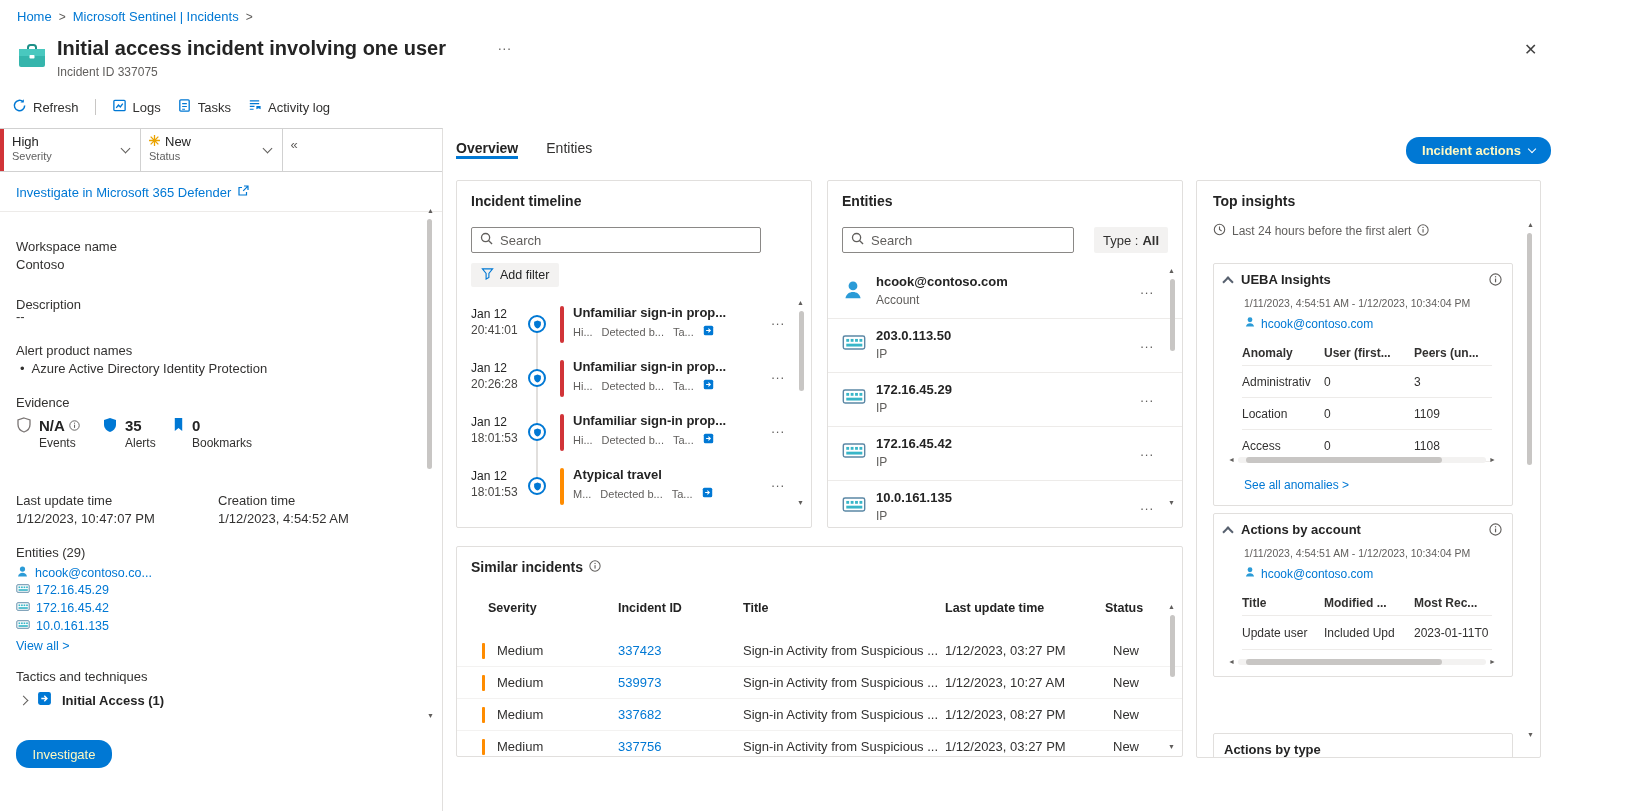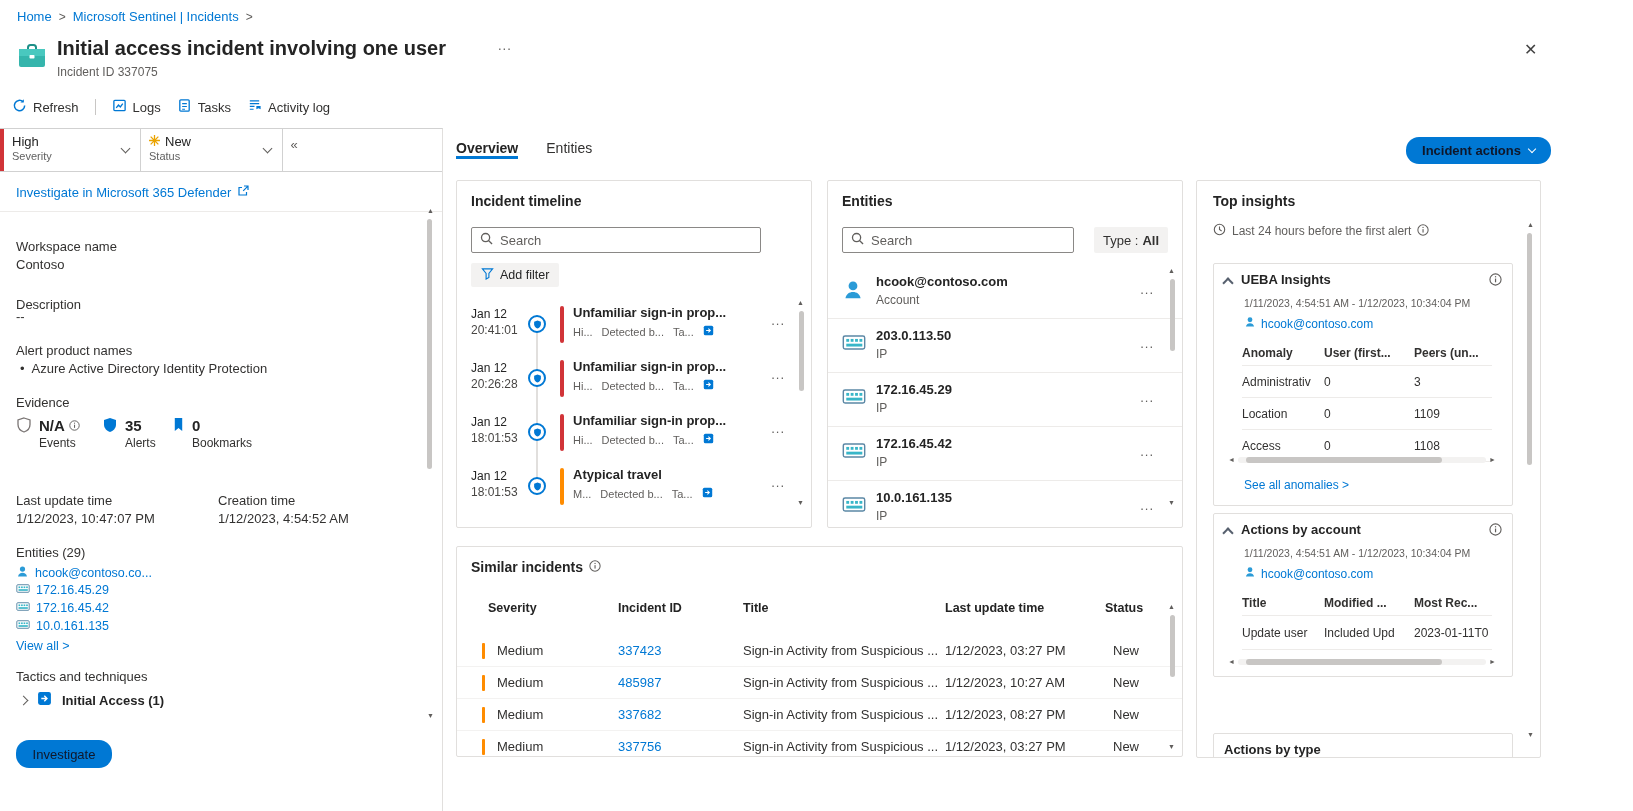--- a/index.html
+++ b/index.html
@@ -43,21 +43,21 @@
   .defender-link{position:absolute;left:16px;top:56px;display:flex;gap:6px;font-size:13px}
   .panel-sep{position:absolute;left:0;top:82px;width:442px;border-top:1px solid #edebe9}
   .fld-label{position:absolute;left:16px;font-size:13px;color:#323130}
   .fld-value{position:absolute;left:16px;font-size:13px;color:#323130}
   .bullet-row{position:absolute;left:20px;display:flex;gap:7px;font-size:13px;color:#323130}
   .ev-stat{position:absolute;display:flex;gap:7px;align-items:flex-start}
   .ev-num{font-size:15px;font-weight:700;color:#242424;display:flex;align-items:center;gap:4px}
   .ev-lab{font-size:12px;color:#323130;margin-top:2px}
   .ent-link{position:absolute;left:16px;display:flex;align-items:center;gap:6px;font-size:12.5px}
   .tac-row{position:absolute;left:20px;display:flex;align-items:center;gap:10px;font-size:13px;color:#242424;font-weight:700}
-  .btn-primary{position:absolute;background:#0078d4;color:#0f172a;border:none;border-radius:13px;font-size:13px;font-family:inherit;cursor:pointer}
+  .btn-primary{position:absolute;background:#0078d4;color:#fef9c3;border:none;border-radius:13px;font-size:13px;font-family:inherit;cursor:pointer}
   .investigate-btn{left:16px;top:611px;width:96px;height:28px}
 
   
   .sb-thumb{position:absolute;background:#c8c6c4;border-radius:3px}
   .sb-arrow{position:absolute;color:#605e5c;font-size:7px;line-height:1;cursor:pointer}
 
   
   .tabs{position:absolute;left:456px;top:140px;display:flex;gap:28px}
   .tab{font-size:14px;color:#323130;cursor:pointer}
   .tab.active{font-weight:700;color:#242424;border-bottom:3px solid #0078d4}
@@ -99,21 +99,21 @@
   .si-head{position:absolute;top:54px;left:0;width:100%;font-size:12.5px;font-weight:700;color:#242424}
   .si-head span{position:absolute;white-space:nowrap}
   .si-row{position:absolute;left:0;width:100%;height:32px;border-bottom:1px solid #f3f2f1;font-size:13px;cursor:pointer}
   .si-row span,.si-row a{position:absolute;top:8px;white-space:nowrap}
   .si-bar{left:25px;top:8px!important;width:3px;height:16px;background:#ff8c00;border-radius:1px}
   .c-sev{left:40px}.c-id{left:161px}.c-title{left:286px}.c-time{left:488px}.c-status{left:656px}
 
   
   .ins-sub{position:absolute;left:16px;top:42px;display:flex;align-items:center;gap:6px;font-size:12px;color:#605e5c;white-space:nowrap}
   .mini-card{position:absolute;left:16px;width:300px;background:#fff;border:1px solid #e1dfdd;border-radius:2px}
-  .mc-head{position:absolute;left:10px;top:8px;display:flex;align-items:flex-end;gap:9px;font-size:13px;font-weight:700;color:#242424;cursor:pointer}
+  .mc-head{position:absolute;left:10px;top:8px;display:flex;align-items:center;gap:9px;font-size:13px;font-weight:700;color:#242424;cursor:pointer}
   .mc-info{position:absolute;right:10px;top:9px}
   .mc-range{position:absolute;left:30px;top:33px;font-size:10.5px;color:#605e5c;white-space:nowrap}
   .mc-account{position:absolute;left:30px;top:52px;display:flex;align-items:center;gap:5px;font-size:12px}
   .mt{position:absolute;left:28px;width:250px;font-size:12px;color:#323130}
   .mt-row{display:flex;align-items:center;height:32px;border-bottom:1px solid #edebe9}
   .mt-row.mt-h{height:26px;font-weight:700}
   .mt-c1{width:82px;white-space:nowrap;overflow:hidden}
   .mt-c2{width:90px;white-space:nowrap;overflow:hidden}
   .mt-c3{width:78px;white-space:nowrap;overflow:hidden}
   .hscroll{position:absolute;display:flex;align-items:center;gap:3px}
@@ -563,21 +563,21 @@
       <span class="si-bar"></span>
       <span class="c-sev">Medium</span>
       <a class="c-id link">337423</a>
       <span class="c-title">Sign-in Activity from Suspicious ...</span>
       <span class="c-time">1/12/2023, 03:27 PM</span>
       <span class="c-status">New</span>
     </div>
     <div class="si-row" style="top:120px">
       <span class="si-bar"></span>
       <span class="c-sev">Medium</span>
-      <a class="c-id link">485987</a>
+      <a class="c-id link">539973</a>
       <span class="c-title">Sign-in Activity from Suspicious ...</span>
       <span class="c-time">1/12/2023, 10:27 AM</span>
       <span class="c-status">New</span>
     </div>
     <div class="si-row" style="top:152px">
       <span class="si-bar"></span>
       <span class="c-sev">Medium</span>
       <a class="c-id link">337682</a>
       <span class="c-title">Sign-in Activity from Suspicious ...</span>
       <span class="c-time">1/12/2023, 08:27 PM</span>

